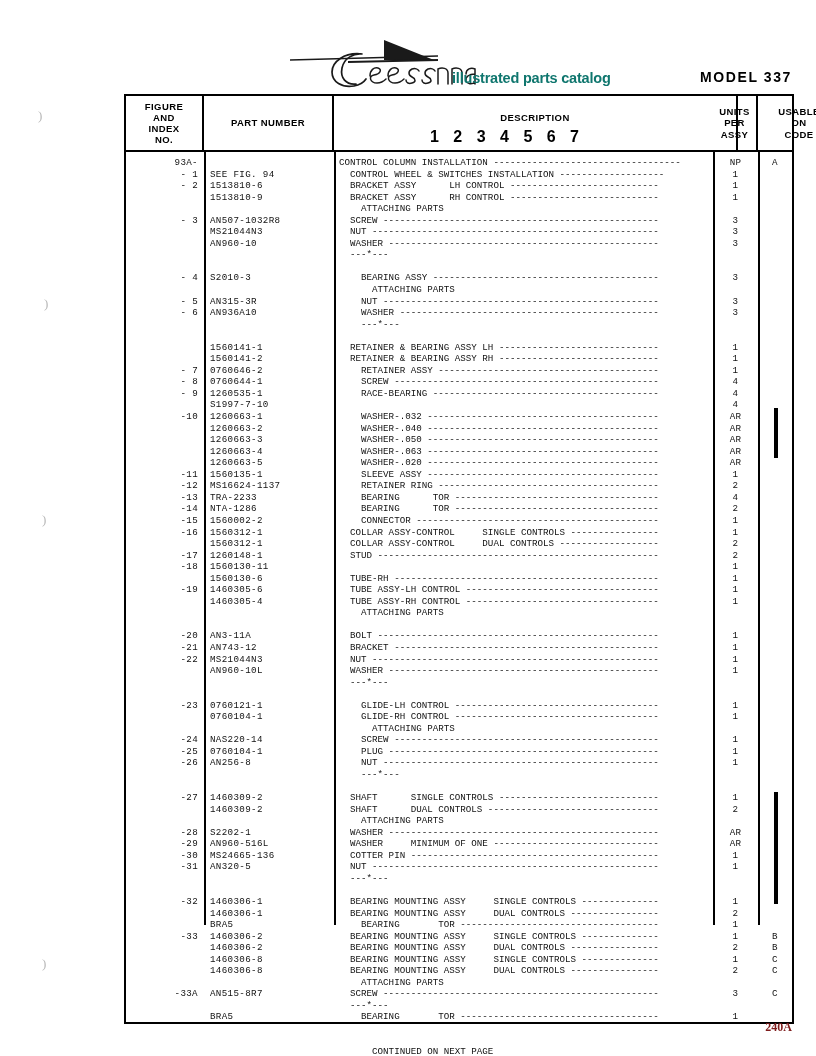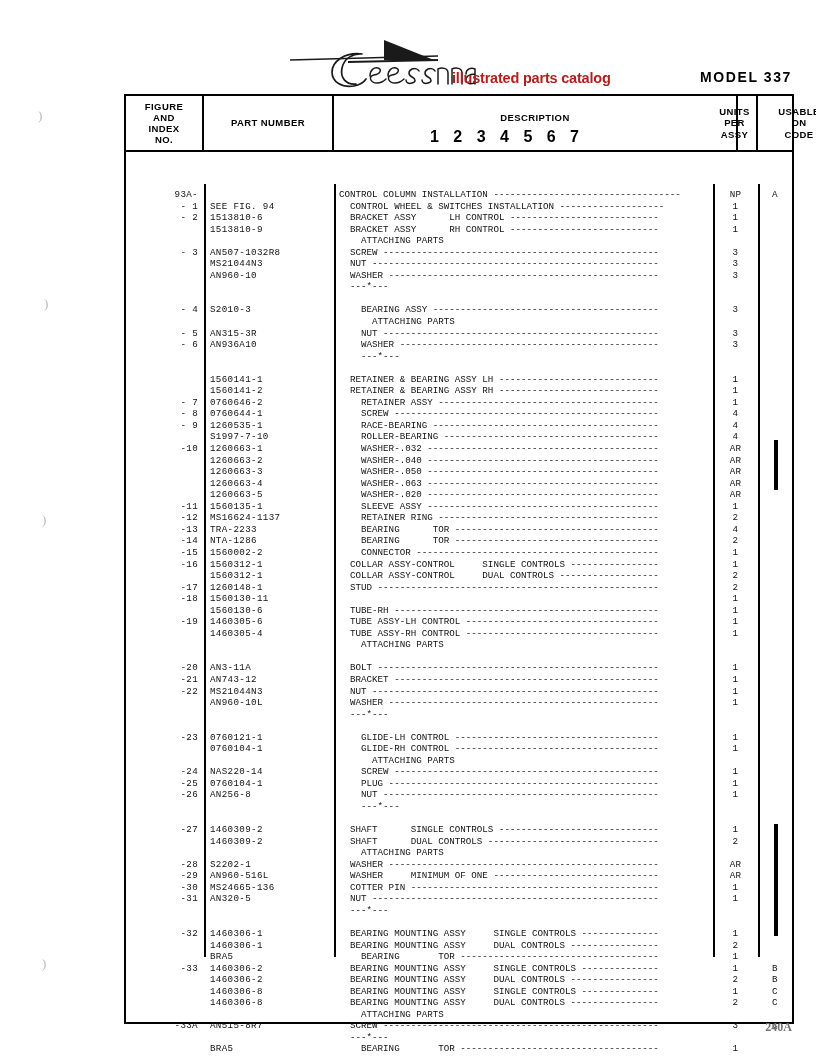--- a/index.html
+++ b/index.html
@@ -16,21 +16,21 @@
     position:absolute;left:0;top:0;width:816px;height:92px;
   }
   .logo-wrap{
     position:absolute;left:288px;top:38px;width:260px;height:52px;
   }
   .logo-svg{position:absolute;left:0;top:0;}
   .tagline{
     position:absolute;left:452px;top:70px;
     font-family:"Liberation Sans","DejaVu Sans",sans-serif;
     font-size:14.5px;font-weight:600;letter-spacing:-0.2px;
-    color:#b91c1c;white-space:nowrap;
+    color:#0f766e;white-space:nowrap;
   }
   .model{
     position:absolute;right:24px;top:69px;
     font-family:"Liberation Sans","DejaVu Sans",sans-serif;
     font-size:14px;font-weight:bold;letter-spacing:1.6px;
     color:#000;white-space:nowrap;
   }
   
   .sheet{
     position:absolute;left:124px;top:94px;
@@ -65,21 +65,21 @@
     position:absolute;left:0;right:0;top:16px;text-align:center;
   }
   .indent-nums{
     position:absolute;left:96px;bottom:3px;
     font-family:"Liberation Sans","DejaVu Sans",sans-serif;
     font-size:16px;font-weight:bold;letter-spacing:5px;
     color:#000;
   }
 
   
-  .tbody{position:relative;height:773px;margin-top:32px;}
+  .tbody{position:relative;height:773px;}
   .colline{
     position:absolute;top:0;bottom:0;width:0;
     border-left:2.5px solid #000;
   }
   #cl-1{left:78px;}
   #cl-2{left:208px;}
   #cl-3{left:587px;}
   #cl-4{left:632px;}
 
   .rows{position:absolute;left:0;top:5px;width:100%;}
@@ -99,21 +99,21 @@
 
   
   .changebar{
     position:absolute;width:4px;background:#000;
   }
 
   
   .folio{
     position:absolute;right:24px;top:1020px;
     font-family:"Liberation Serif","DejaVu Serif",serif;
-    font-size:12px;font-weight:bold;color:#737373;
+    font-size:12px;font-weight:bold;color:#7f1d1d;
   }
   
   .scanmark{
     position:absolute;color:#b9b9b9;font-size:13px;
     font-family:"Liberation Serif",serif;
   }
 </style>
 </head>
 <body>
 
@@ -194,21 +194,21 @@
         <div class="row"><span class="c-fig"></span><span class="c-part"></span><span class="c-desc dleader">      ATTACHING PARTS</span><span class="c-units"></span><span class="c-code"></span></div>
         <div class="row"><span class="c-fig">- 5</span><span class="c-part">AN315-3R</span><span class="c-desc dleader">    NUT --------------------------------------------------</span><span class="c-units">3</span><span class="c-code"></span></div>
         <div class="row"><span class="c-fig">- 6</span><span class="c-part">AN936A10</span><span class="c-desc dleader">    WASHER -----------------------------------------------</span><span class="c-units">3</span><span class="c-code"></span></div>
         <div class="row"><span class="c-fig"></span><span class="c-part"></span><span class="c-desc dleader">    ---*---</span><span class="c-units"></span><span class="c-code"></span></div>
         <div class="row"><span class="c-fig"></span><span class="c-part"></span><span class="c-desc dleader"></span><span class="c-units"></span><span class="c-code"></span></div>
         <div class="row"><span class="c-fig"></span><span class="c-part">1560141-1</span><span class="c-desc dleader">  RETAINER &amp; BEARING ASSY LH -----------------------------</span><span class="c-units">1</span><span class="c-code"></span></div>
         <div class="row"><span class="c-fig"></span><span class="c-part">1560141-2</span><span class="c-desc dleader">  RETAINER &amp; BEARING ASSY RH -----------------------------</span><span class="c-units">1</span><span class="c-code"></span></div>
         <div class="row"><span class="c-fig">- 7</span><span class="c-part">0760646-2</span><span class="c-desc dleader">    RETAINER ASSY ----------------------------------------</span><span class="c-units">1</span><span class="c-code"></span></div>
         <div class="row"><span class="c-fig">- 8</span><span class="c-part">0760644-1</span><span class="c-desc dleader">    SCREW ------------------------------------------------</span><span class="c-units">4</span><span class="c-code"></span></div>
         <div class="row"><span class="c-fig">- 9</span><span class="c-part">1260535-1</span><span class="c-desc dleader">    RACE-BEARING -----------------------------------------</span><span class="c-units">4</span><span class="c-code"></span></div>
-        <div class="row"><span class="c-fig"></span><span class="c-part">S1997-7-10</span><span class="c-desc dleader">    ROLLER-BEARING ---------------------------------------</span><span class="c-units">4</span><span class="c-code"></span></div>
+        <div class="row"><span class="c-fig"></span><span class="c-part">S1997-7-10</span><span class="c-units">4</span><span class="c-code"></span></div>
         <div class="row"><span class="c-fig">-10</span><span class="c-part">1260663-1</span><span class="c-desc dleader">    WASHER-.032 ------------------------------------------</span><span class="c-units">AR</span><span class="c-code"></span></div>
         <div class="row"><span class="c-fig"></span><span class="c-part">1260663-2</span><span class="c-desc dleader">    WASHER-.040 ------------------------------------------</span><span class="c-units">AR</span><span class="c-code"></span></div>
         <div class="row"><span class="c-fig"></span><span class="c-part">1260663-3</span><span class="c-desc dleader">    WASHER-.050 ------------------------------------------</span><span class="c-units">AR</span><span class="c-code"></span></div>
         <div class="row"><span class="c-fig"></span><span class="c-part">1260663-4</span><span class="c-desc dleader">    WASHER-.063 ------------------------------------------</span><span class="c-units">AR</span><span class="c-code"></span></div>
         <div class="row"><span class="c-fig"></span><span class="c-part">1260663-5</span><span class="c-desc dleader">    WASHER-.020 ------------------------------------------</span><span class="c-units">AR</span><span class="c-code"></span></div>
         <div class="row"><span class="c-fig">-11</span><span class="c-part">1560135-1</span><span class="c-desc dleader">    SLEEVE ASSY ------------------------------------------</span><span class="c-units">1</span><span class="c-code"></span></div>
         <div class="row"><span class="c-fig">-12</span><span class="c-part">MS16624-1137</span><span class="c-desc dleader">    RETAINER RING ----------------------------------------</span><span class="c-units">2</span><span class="c-code"></span></div>
         <div class="row"><span class="c-fig">-13</span><span class="c-part">TRA-2233</span><span class="c-desc dleader">    BEARING      TOR -------------------------------------</span><span class="c-units">4</span><span class="c-code"></span></div>
         <div class="row"><span class="c-fig">-14</span><span class="c-part">NTA-1286</span><span class="c-desc dleader">    BEARING      TOR -------------------------------------</span><span class="c-units">2</span><span class="c-code"></span></div>
         <div class="row"><span class="c-fig">-15</span><span class="c-part">1560002-2</span><span class="c-desc dleader">    CONNECTOR --------------------------------------------</span><span class="c-units">1</span><span class="c-code"></span></div>

